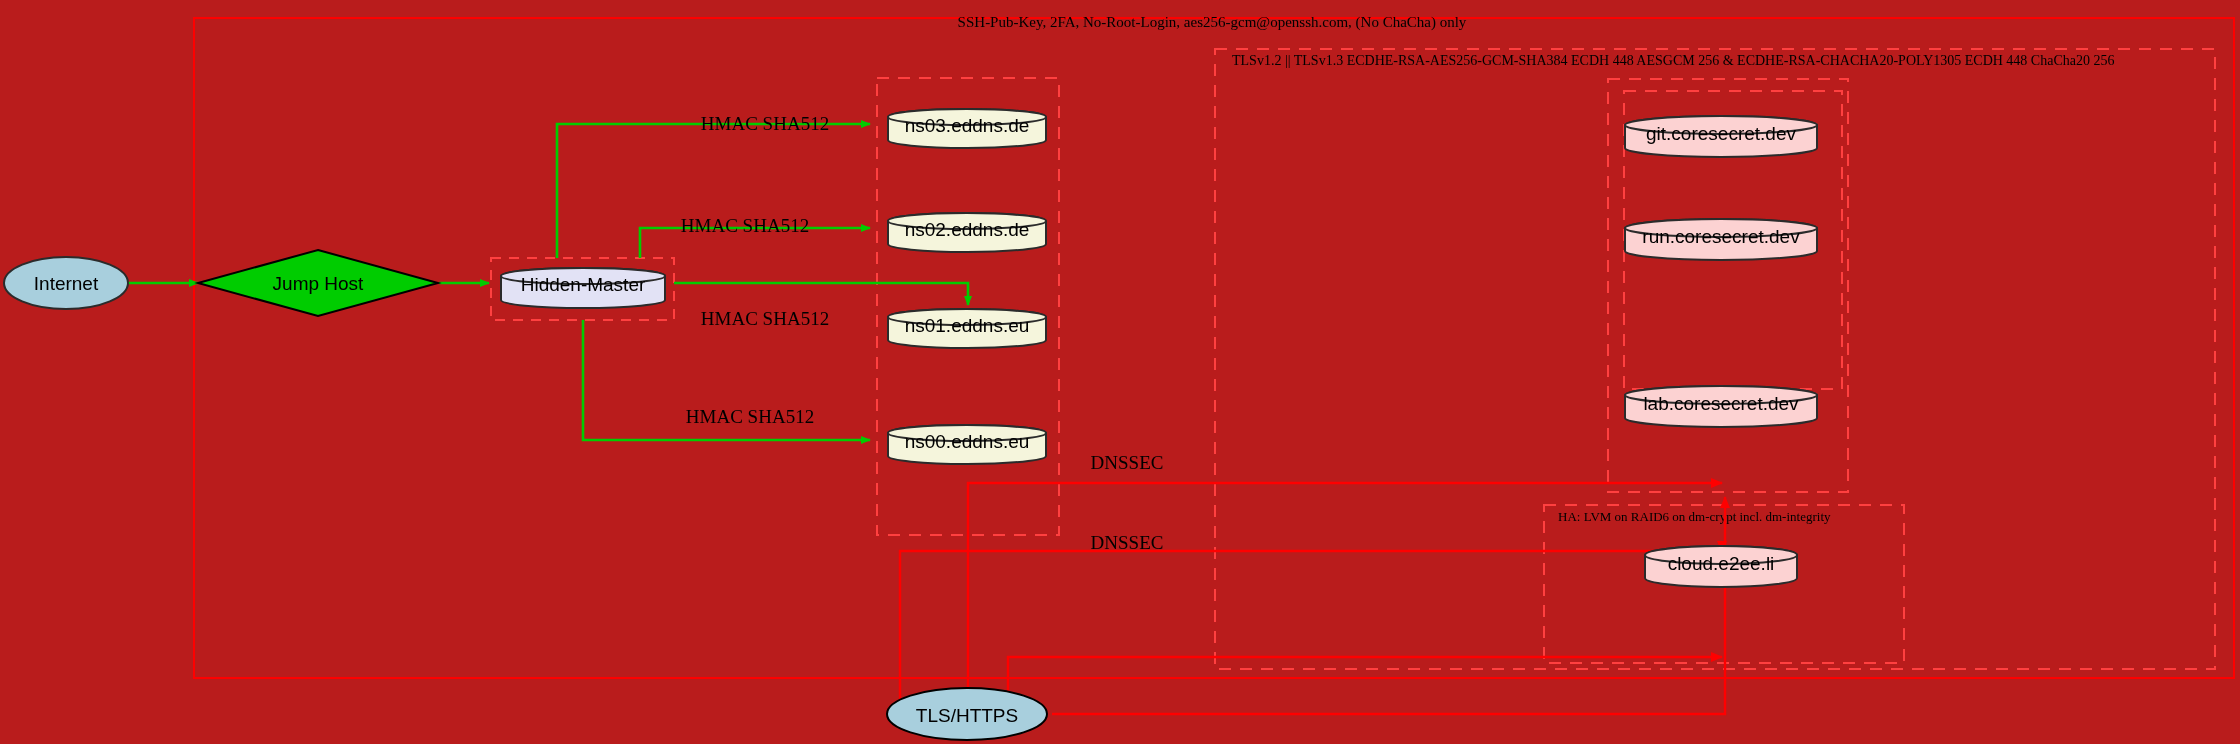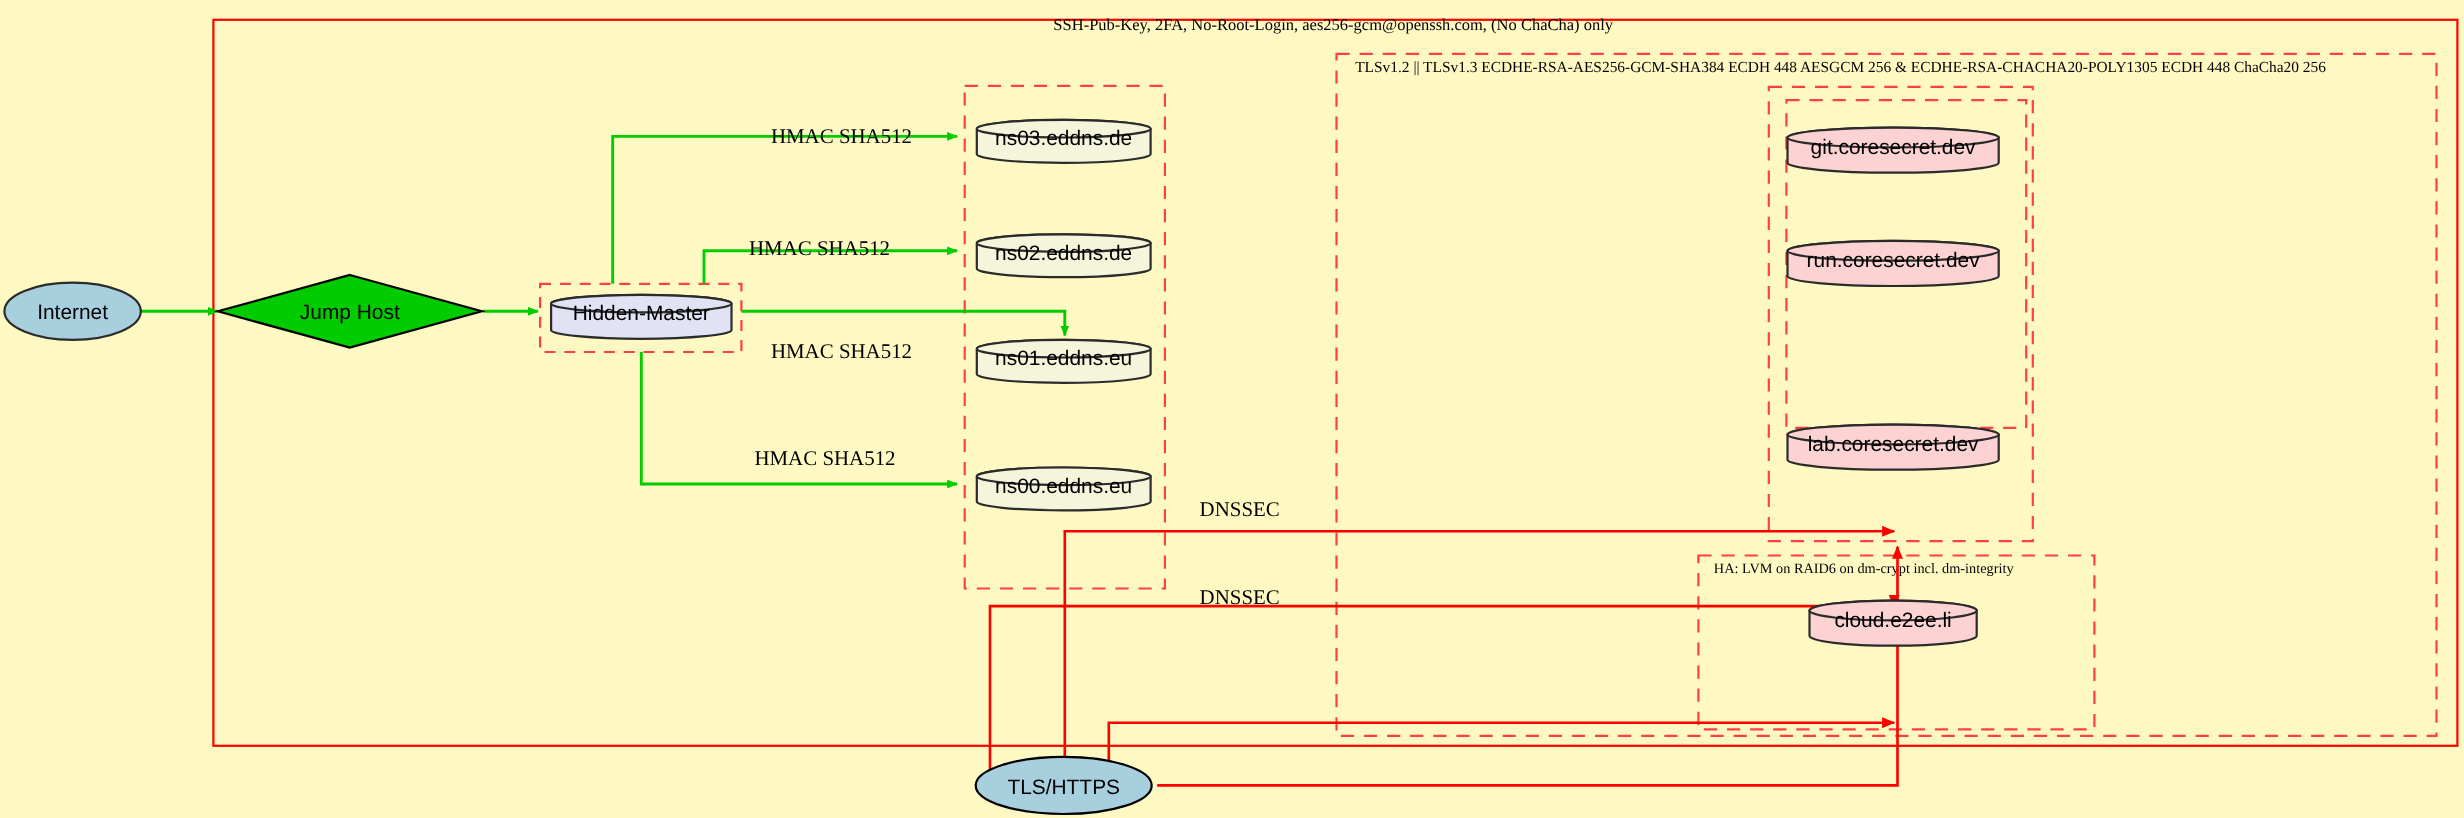--- a/index.html
+++ b/index.html
@@ -1,16 +1,16 @@
 <!DOCTYPE html>
 <html><head>
 <meta charset="utf-8">
 <style>
   html,body{margin:0;padding:0;background:#ffffff;}
-  #stage{position:relative;width:2240px;height:744px;background:#fef9c3;
+  #stage{position:relative;width:2240px;height:744px;background:#b91c1c;
          font-family:"Liberation Sans", sans-serif;}
   svg{display:block;}
   .lbl-serif{font-family:"Liberation Serif", serif;fill:#000000;}
   .lbl-sans{font-family:"Liberation Sans", sans-serif;fill:#000000;}
 </style>
 </head>
 <body>
 
 <div id="stage">
 <svg width="2240" height="744" viewBox="0 0 2240 744" xmlns="http://www.w3.org/2000/svg">

